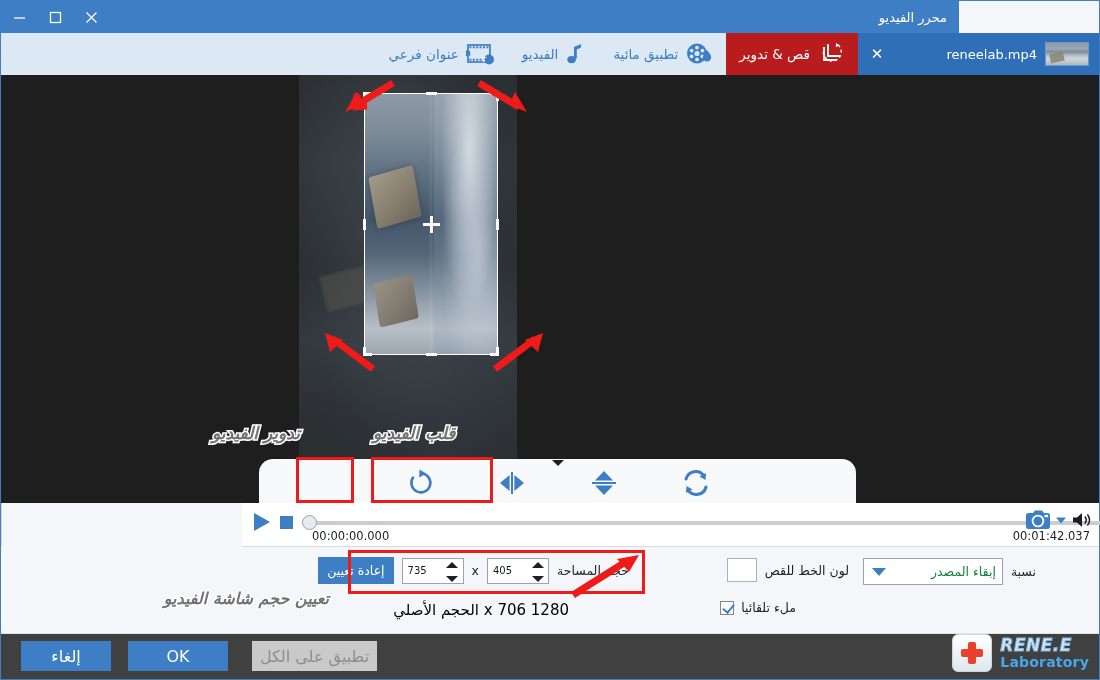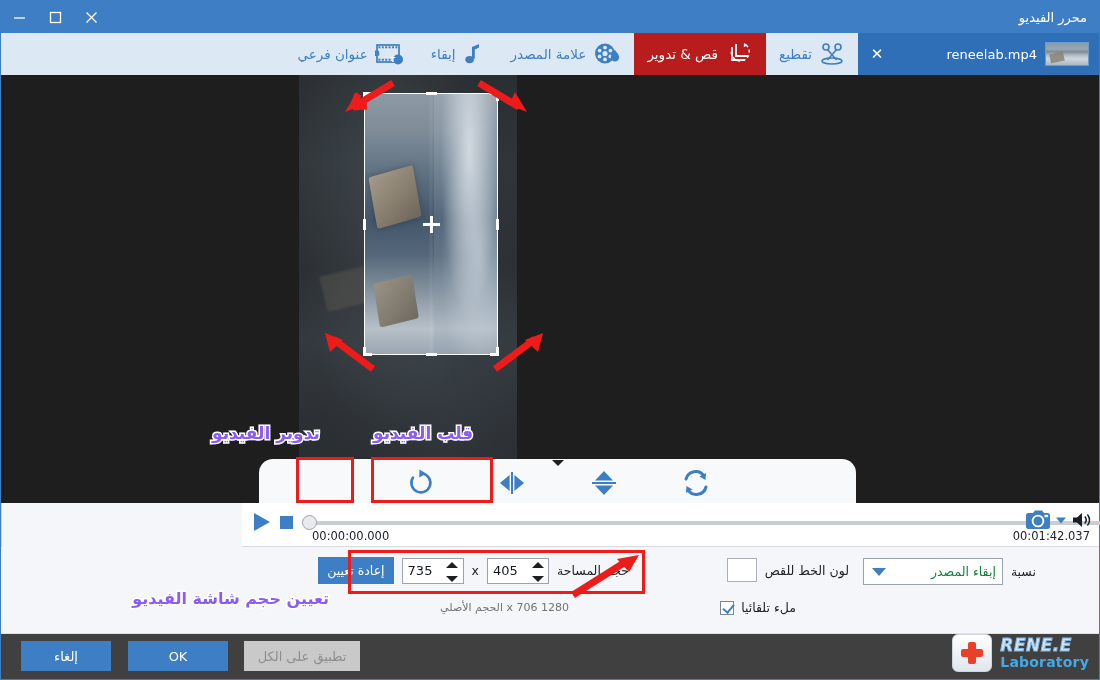--- a/index.html
+++ b/index.html
@@ -12,21 +12,21 @@
   #app {
     position: relative;
     width: 1100px; height: 680px;
     background: #f4f6f9;
     border: 1px solid #3d7ec4;
   }
 
   
   .titlebar {
     position: absolute; top: 0; left: 0;
-    width: 1098px; height: 32px;
+    width: 958px; height: 32px;
     background: #3d7ec4;
     display: flex; align-items: center;
     direction: rtl;
   }
   .title-text {
     color: #ffffff; font-size: 13px;
     padding-right: 12px; letter-spacing: .2px;
     white-space: nowrap;
   }
   .win-ctrls {
@@ -193,25 +193,26 @@
 
   
   .arrow { position: absolute; }
   .arrow svg { display:block; }
 
   
   .anno {
     position: absolute;
     font-family: "DejaVu Sans", "Liberation Sans", sans-serif;
     font-weight: bold; font-size: 17px;
-    color: #8b5cf6;
+    color: #737373;
     -webkit-text-stroke: 3px #ffffff;
     paint-order: stroke fill;
     white-space: nowrap;
     direction: rtl;
+    font-style: italic;
   }
 
   
   .tray {
     position: absolute; bottom: 0; left: 258px;
     width: 597px; height: 44px;
     background: #f8f9fb;
     border-radius: 14px 14px 0 0;
     box-shadow: 0 -1px 0 rgba(0,0,0,.06);
   }
@@ -298,21 +299,21 @@
   .row { position: absolute; display: flex; align-items: center; }
 
   .numbox {
     width: 62px; height: 26px;
     border: 1px solid #9aa3ad; background: #ffffff;
     display: flex; align-items: center; direction: ltr;
     position: relative;
   }
   .numbox input {
     border: 0; outline: 0; width: 40px; height: 24px;
-    font-size: 13px; padding-left: 5px; color: #14181d;
+    font-size: 10px; padding-left: 5px; color: #14181d;
     font-family: "DejaVu Sans", sans-serif; background: transparent;
   }
   .spin {
     position: absolute; right: 4px; top: 3px;
     width: 13px; height: 20px;
     display: flex; flex-direction: column;
     align-items: center; justify-content: space-between;
     cursor: pointer;
   }
   .spin i {
@@ -350,21 +351,21 @@
   .chk {
     width: 14px; height: 14px; border: 1px solid #7d8792;
     background: #ffffff; position: relative; cursor: pointer;
   }
   .chk::after {
     content: ""; position: absolute;
     left: 4px; top: 0px; width: 5px; height: 9px;
     border: solid #3d7ec4; border-width: 0 2px 2px 0;
     transform: rotate(40deg);
   }
-  .origsize { font-size: 11px; color: #737373; }
+  .origsize { font-size: 15px; color: #000000; }
 
   
   .footer {
     position: absolute; top: 632px; left: 0;
     width: 1098px; height: 46px;
     background: #404040;
     border-top: 1px solid #dfe4ea;
     direction: rtl;
   }
   .logo {
@@ -387,21 +388,21 @@
   .logo-t1 {
     font-size: 17px; font-weight: bold; font-style: italic;
     color: #cfe4f5; -webkit-text-stroke: 1px #7fb4e0; letter-spacing: .5px;
   }
   .logo-t2 {
     font-size: 14px; font-weight: bold; color: #45a8e8; letter-spacing: .2px;
   }
   .fbtn {
     position: absolute; top: 7px; height: 30px;
     display: flex; align-items: center; justify-content: center;
-    font-size: 13px; cursor: pointer; border: 0;
+    font-size: 16px; cursor: pointer; border: 0;
     font-family: "DejaVu Sans","Liberation Sans",sans-serif;
   }
   .fbtn.primary { background: #3d7ec4; color: #ffffff; }
   .fbtn.disabled { background: #c9c9c9; color: #8e8e8e; cursor: default; }
 </style>
 </head>
 <body>
 
 <div id="app">
 
@@ -430,31 +431,20 @@
   <div class="tabstrip">
 
     <div class="filetab">
       <div class="thumb"></div>
       <div class="filetab-name">reneelab.mp4</div>
       <div class="tab-close">✕</div>
     </div>
 
     <div class="toolbar">
 
-      <div class="tbitem">
-        <span class="ic">
-          <svg width="26" height="24" viewBox="0 0 26 24">
-            <circle cx="7" cy="5" r="3" fill="none" stroke="#3d7ec4" stroke-width="1.6"></circle>
-            <circle cx="19" cy="5" r="3" fill="none" stroke="#3d7ec4" stroke-width="1.6"></circle>
-            <path d="M8.5 7.5 L17.5 18 M17.5 7.5 L8.5 18" stroke="#3d7ec4" stroke-width="1.6" fill="none"></path>
-            <ellipse cx="13" cy="19" rx="10" ry="3" fill="none" stroke="#3d7ec4" stroke-width="1.6"></ellipse>
-          </svg>
-        </span>
-        <span>تقطيع</span>
-      </div>
 
       <div class="tbitem active">
         <span class="ic">
           <svg width="28" height="26" viewBox="0 0 28 26">
             <path d="M7 6 L7 19 L20 19" fill="none" stroke="#fff" stroke-width="1.8"></path>
             <path d="M11 3 L11 15 L23 15" fill="none" stroke="#fff" stroke-width="1.8"></path>
             <path d="M21 4 A9 9 0 1 1 6.5 9" fill="none" stroke="#fff" stroke-width="1.4" stroke-dasharray="3 2.5"></path>
             <path d="M19 2 L22.5 4.2 L18.8 6.3 Z" fill="#fff"></path>
           </svg>
         </span>
@@ -471,31 +461,31 @@
               <circle cx="12" cy="6.6" r="1.9"></circle>
                 <circle cx="12" cy="18.4" r="1.9"></circle>
               <circle cx="6.6" cy="9.6" r="1.9"></circle>
                 <circle cx="17.4" cy="15.4" r="1.9"></circle>
               <circle cx="6.6" cy="15.4" r="1.9"></circle>
                 <circle cx="17.4" cy="9.6" r="1.9"></circle>
             </g>
             <path d="M22 9 c3 3.6 4.2 5.6 4.2 7.3 a4.2 4.2 0 0 1 -8.4 0 C17.8 14.6 19 12.6 22 9 Z" fill="#3d7ec4"></path>
           </svg>
         </span>
-        <span>علامة المصدر</span>
+        <span>تطبيق مائية</span>
       </div>
 
       <div class="tbitem">
         <span class="ic">
           <svg width="22" height="26" viewBox="0 0 22 26">
             <path d="M16 3 C12 5 9 6 9 6 L9 17.5 L11.8 17.5 L11.8 8.6 C11.8 8.6 14 7.6 16 6.6 Z" fill="#3d7ec4"></path>
             <ellipse cx="6.6" cy="18.6" rx="4.3" ry="3.6" fill="#3d7ec4"></ellipse>
           </svg>
         </span>
-        <span>إبقاء</span>
+        <span>الفيديو</span>
       </div>
 
       <div class="tbitem">
         <span class="ic">
           <svg width="30" height="26" viewBox="0 0 30 26">
             <rect x="2" y="4" width="22" height="17" fill="none" stroke="#3d7ec4" stroke-width="1.7"></rect>
             <g fill="#3d7ec4">
               <rect x="3.4" y="5.3" width="2" height="2"></rect>
                 <rect x="6.8" y="5.3" width="2" height="2"></rect>
               <rect x="10.2" y="5.3" width="2" height="2"></rect>
@@ -712,18 +702,18 @@
   <div class="footer">
     <div class="logo">
       <div class="logo-ic">
           <div class="cross"></div>
         </div>
       <div class="logo-txt">
         <div class="logo-t1">RENE.E</div>
         <div class="logo-t2">Laboratory</div>
       </div>
     </div>
-    <button class="fbtn disabled" style="left:243px;width:116px;">تطبيق على الكل</button>
+    <button class="fbtn disabled" style="left:251px;width:125px;">تطبيق على الكل</button>
     <button class="fbtn primary" style="left:127px;width:100px;">OK</button>
     <button class="fbtn primary" style="left:20px;width:90px;">إلغاء</button>
   </div>
 
 </div>
 
 </body></html>

